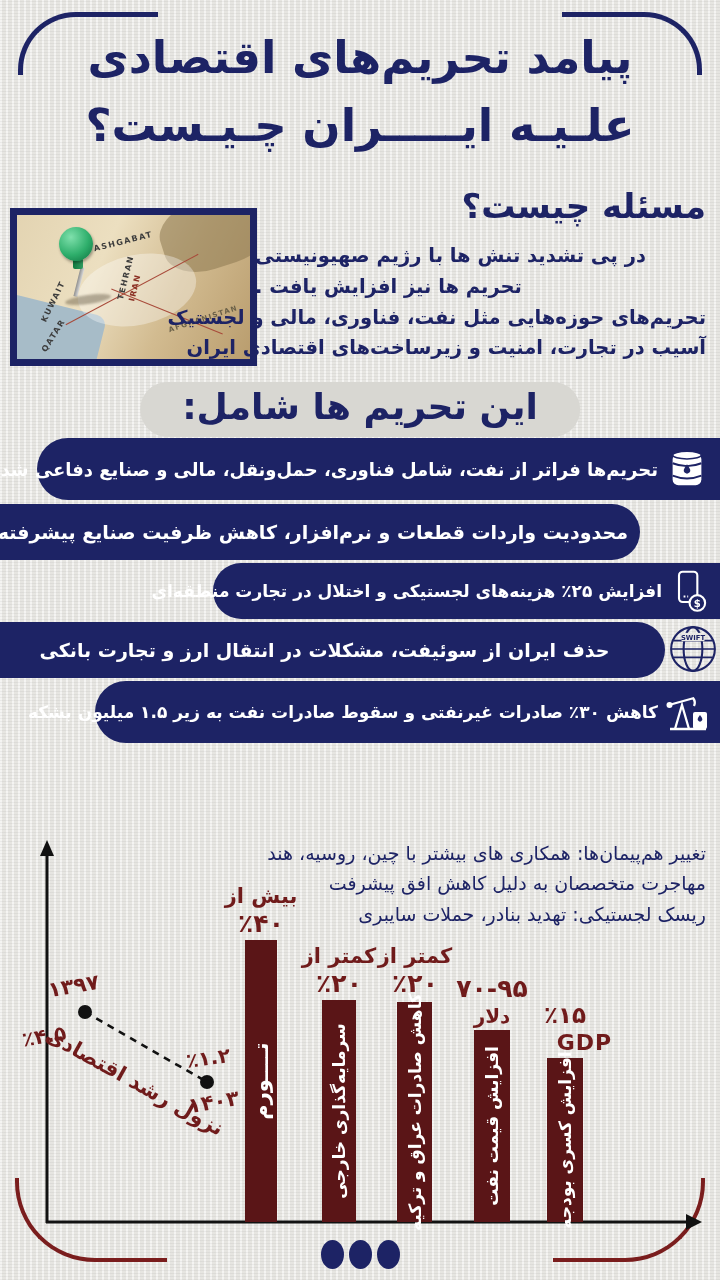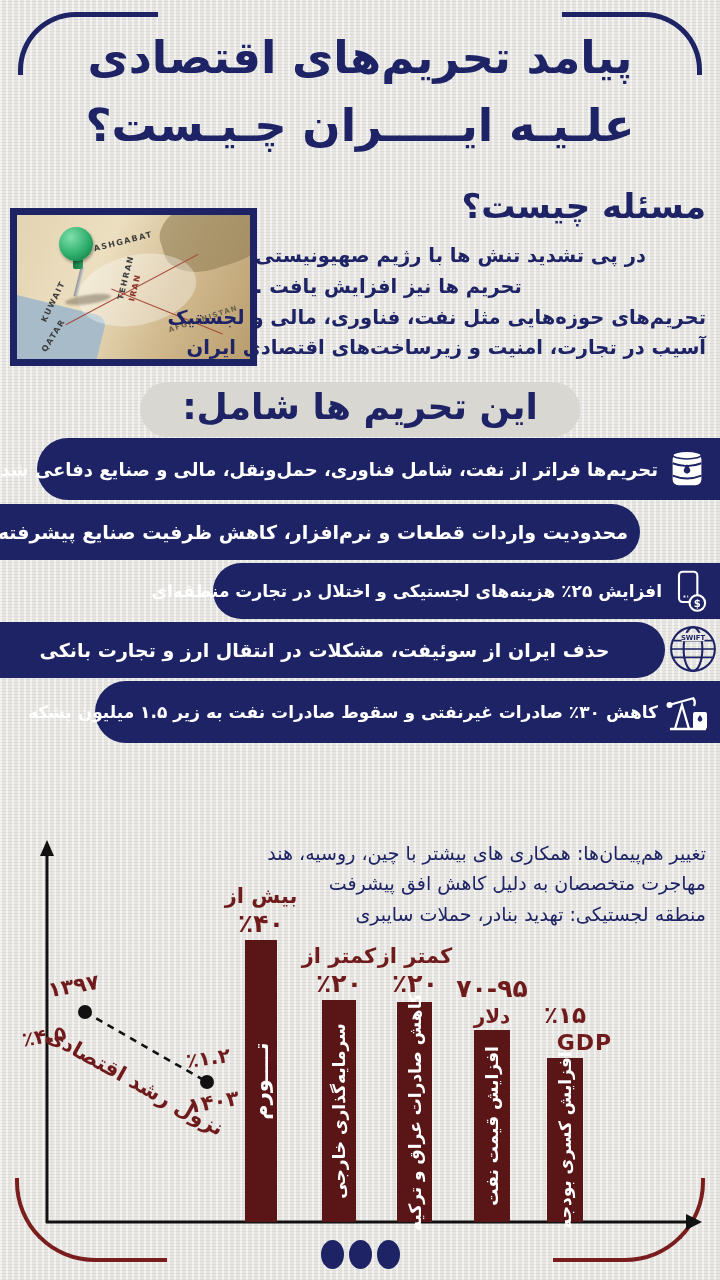--- a/index.html
+++ b/index.html
@@ -199,21 +199,21 @@
         <rect x="29" y="24" width="14" height="17" rx="2" fill="#fff"></rect>
         <path d="M36 27 c2.6 3.6 3.6 5.2 0 6.8 c-3.6 -1.6 -2.6 -3.2 0 -6.8" fill="#1d2365"></path>
       </svg>
     </span>
     <span class="stxt">کاهش ۳۰٪ صادرات غیرنفتی و سقوط صادرات نفت به زیر ۱.۵ میلیون بشکه</span>
   </div>
 
   <div class="fx-lines">
     <div>تغییر هم‌پیمان‌ها: همکاری های بیشتر با چین، روسیه، هند</div>
     <div>مهاجرت متخصصان به دلیل کاهش افق پیشرفت</div>
-    <div>منطقه لجستیکی: تهدید بنادر، حملات سایبری</div>
+    <div>ریسک لجستیکی: تهدید بنادر، حملات سایبری</div>
   </div>
 
   <svg class="chart-svg" viewBox="0 0 720 400">
     <line x1="47" y1="10" x2="47" y2="383" stroke="#111" stroke-width="3"></line>
     <polygon points="47,0 40,16 54,16" fill="#111"></polygon>
     <line x1="46" y1="382" x2="688" y2="382" stroke="#111" stroke-width="3"></line>
     <polygon points="702,382 686,374 686,390" fill="#111"></polygon>
     <line x1="85" y1="172" x2="207" y2="242" stroke="#111" stroke-width="2.6" stroke-dasharray="7 6"></line>
     <circle cx="85" cy="172" r="7" fill="#111"></circle>
     <circle cx="207" cy="242" r="7" fill="#111"></circle>

